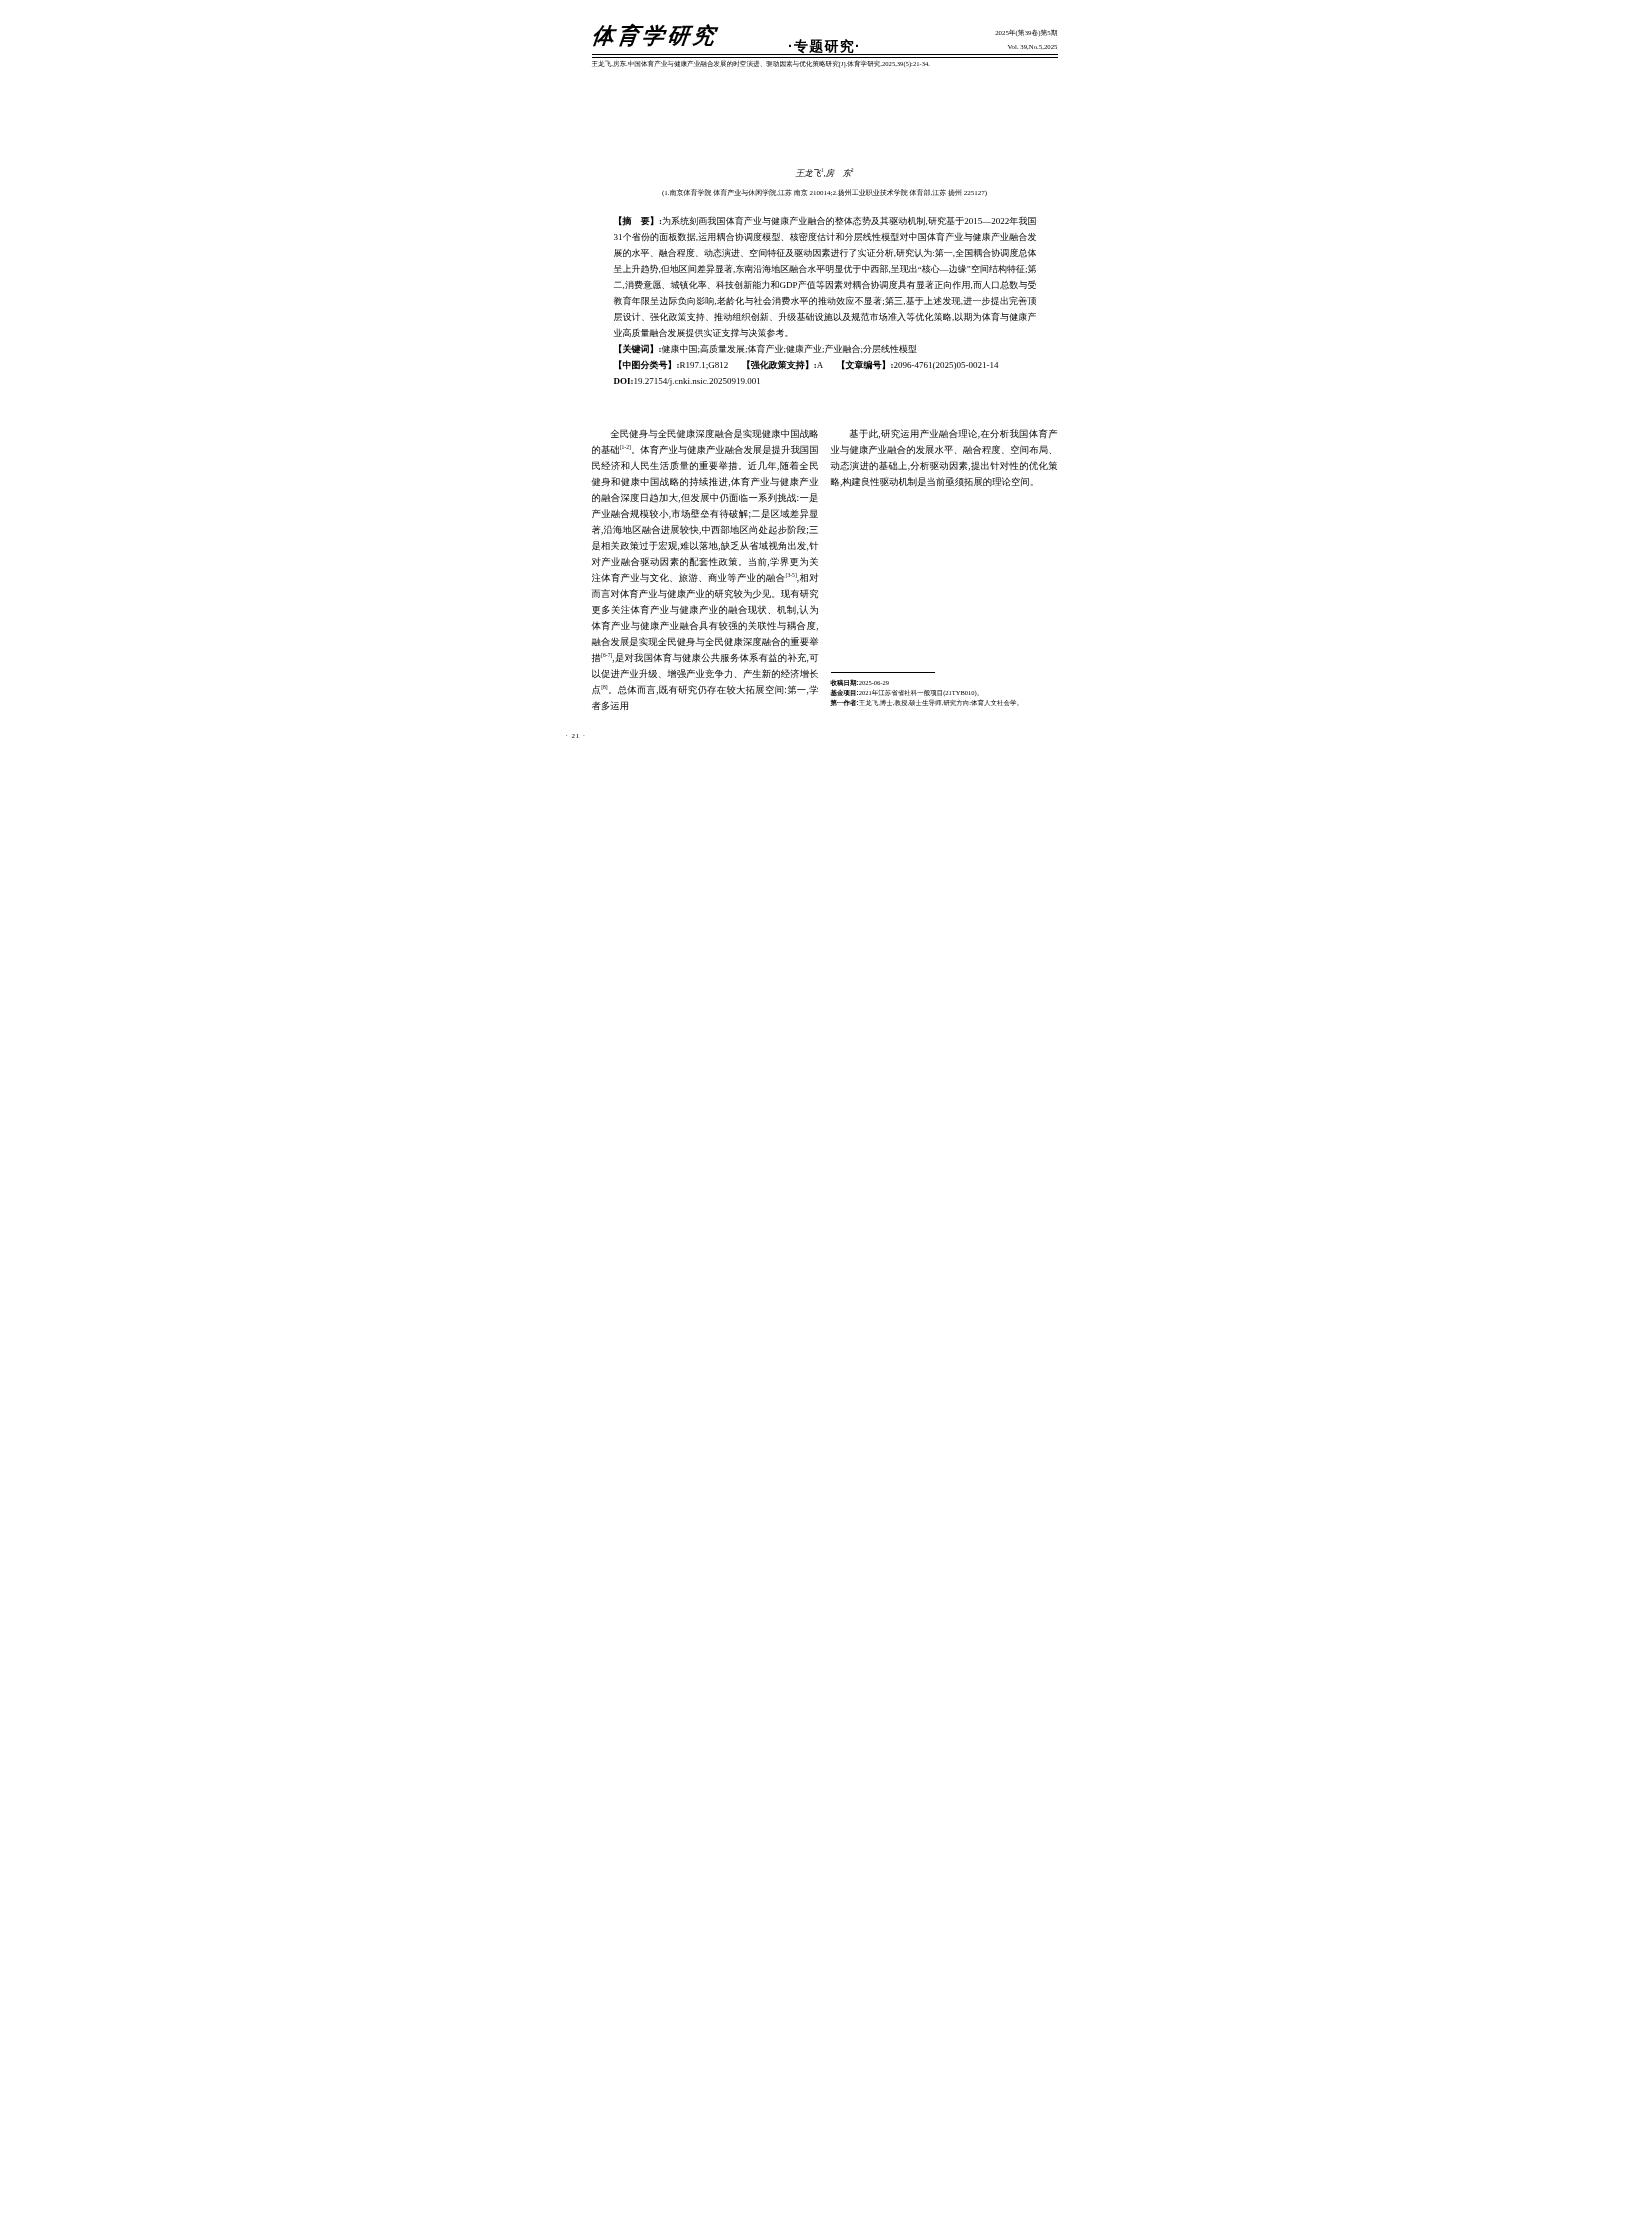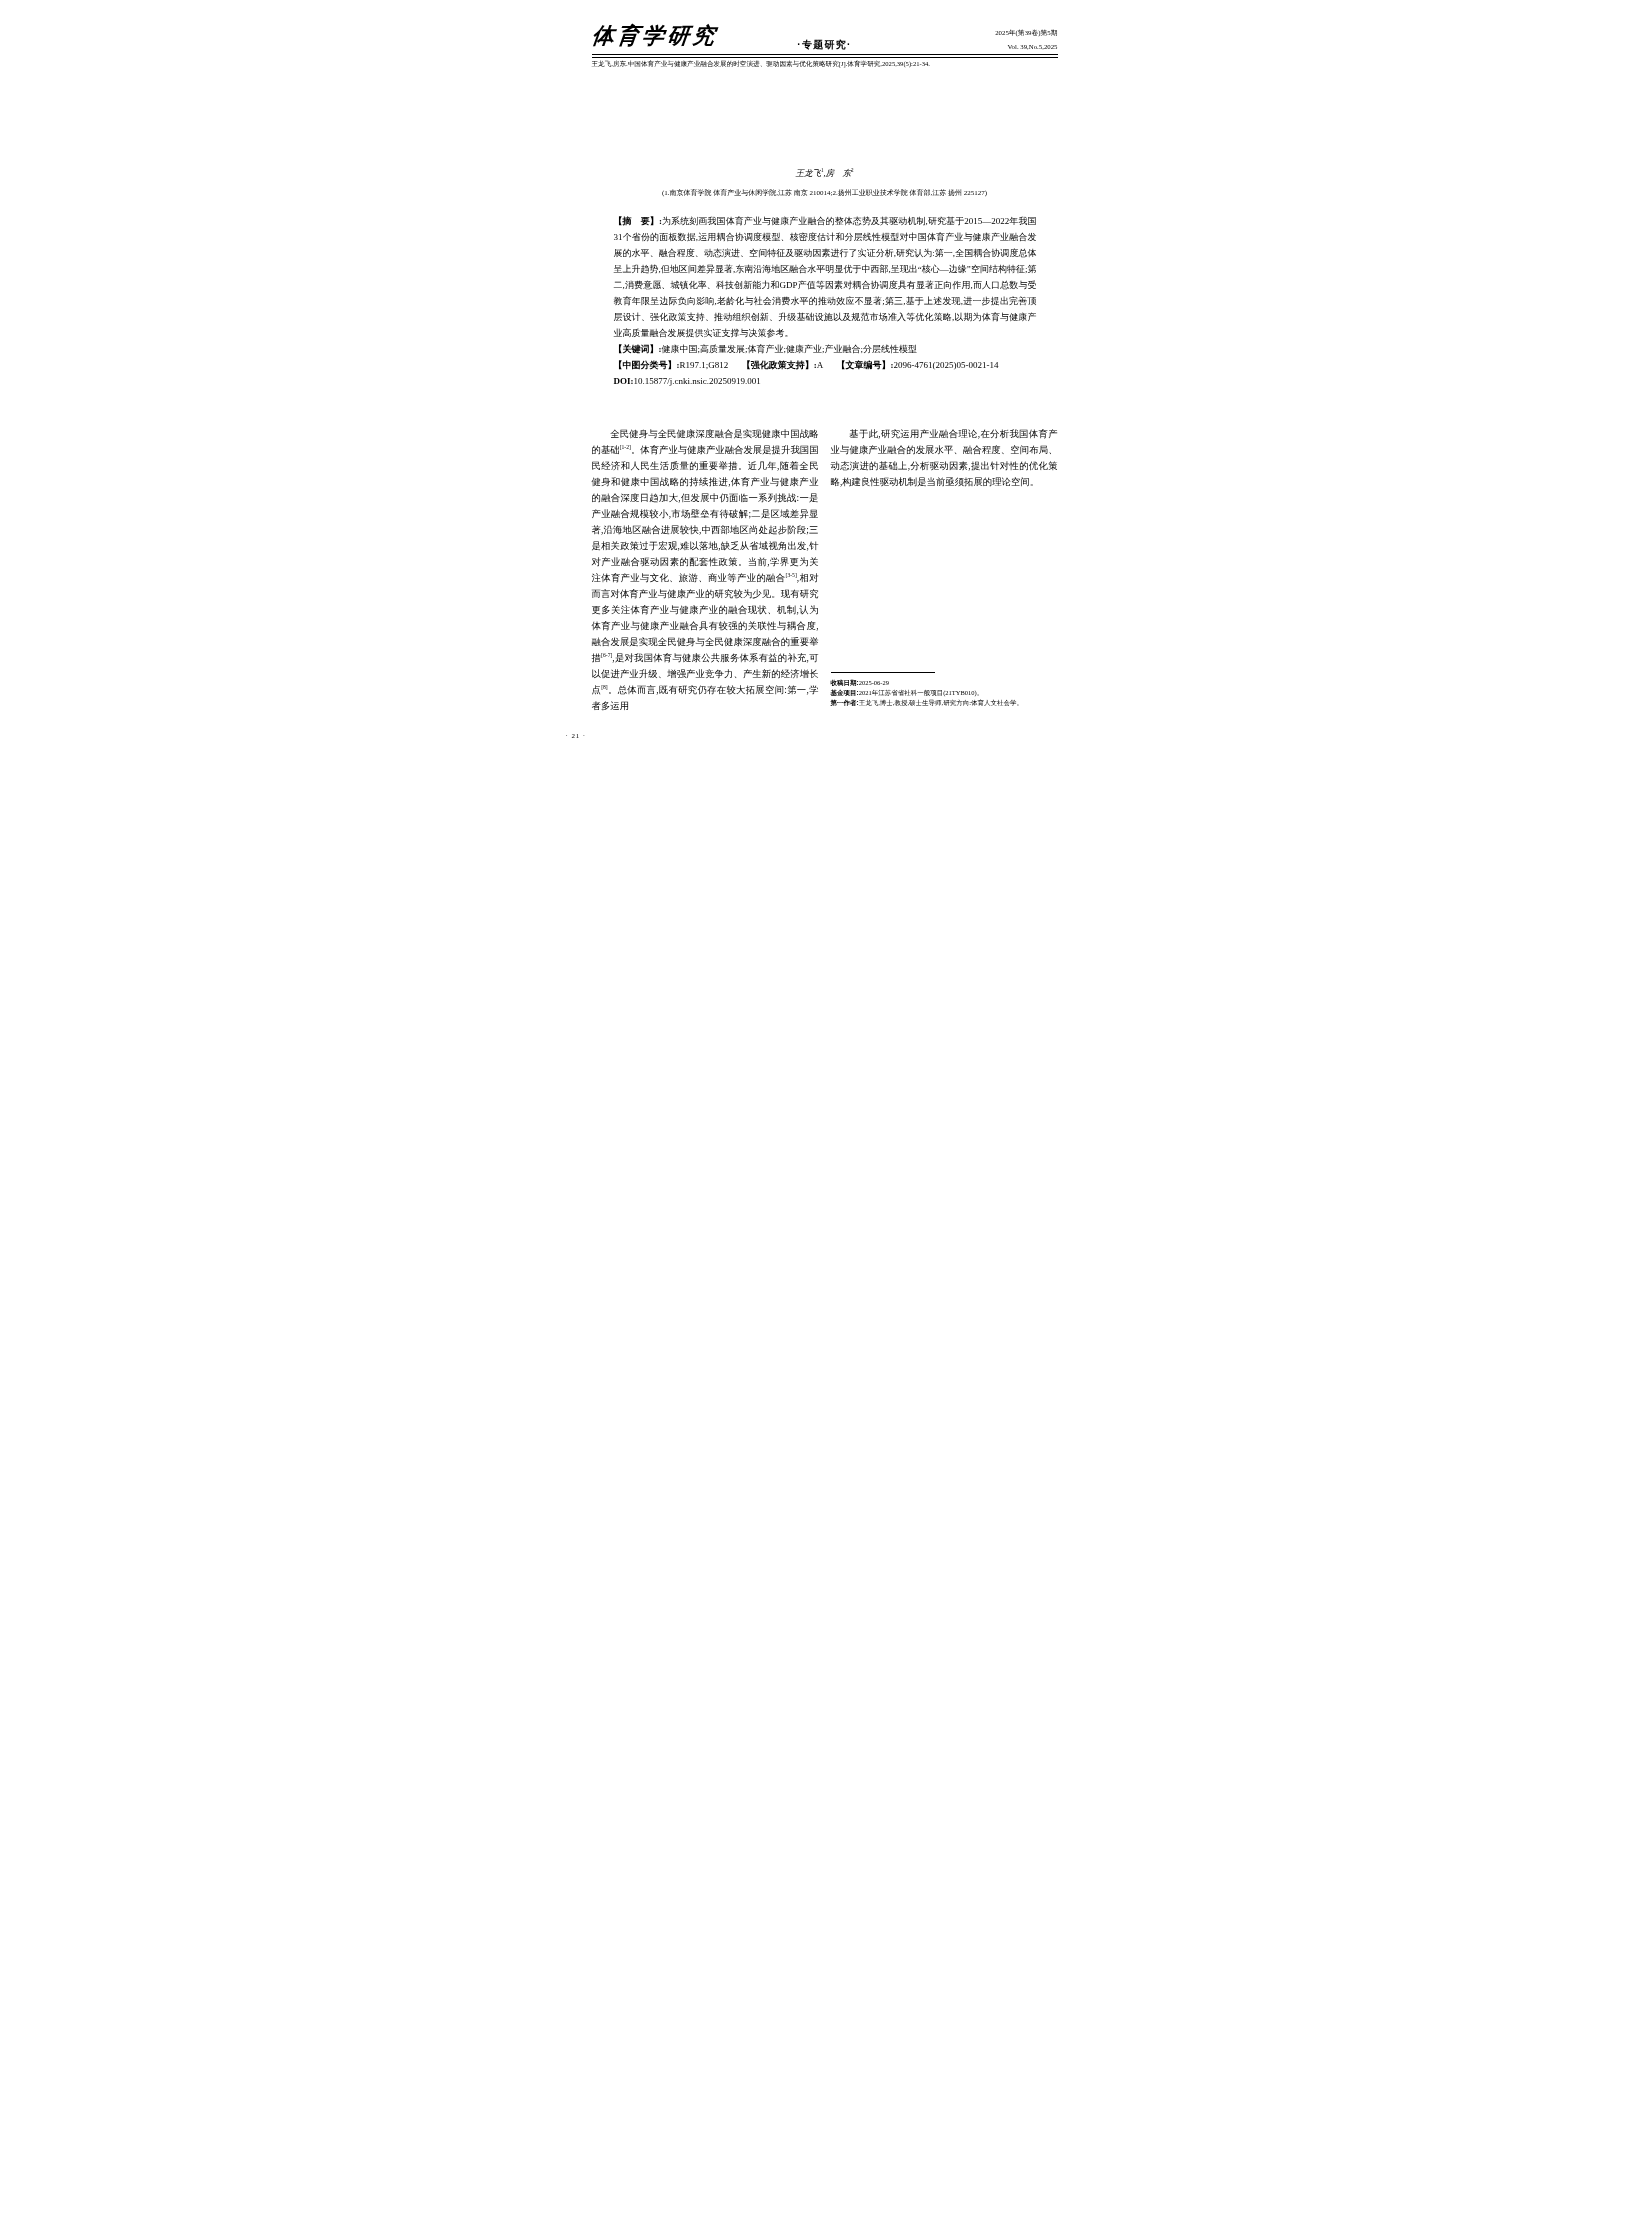--- a/index.html
+++ b/index.html
@@ -7,21 +7,21 @@
     position:relative;width:550px;height:778px;margin:0 auto;background:#fff;color:#000;
     font-family:"Liberation Serif","DejaVu Serif",serif;overflow:hidden;
   }
   
   .logo{
     position:absolute;left:42px;top:21.4px;font-size:22px;font-weight:bold;font-style:italic;
     font-family:"DejaVu Serif","Liberation Serif",serif;letter-spacing:3.1px;transform:skewX(-6deg);
     white-space:nowrap;
   }
   .column-label{
-    position:absolute;top:38px;left:0;right:0;text-align:center;font-size:10px;font-weight:bold;
+    position:absolute;top:38px;left:0;right:0;text-align:center;font-size:14px;font-weight:bold;
     font-family:"Liberation Sans","DejaVu Sans",sans-serif;letter-spacing:1.3px;
   }
   .issue{position:absolute;top:26px;right:42px;text-align:right;font-size:6.8px;line-height:2.0;}
   .header-rule{
     position:absolute;left:42px;right:42px;top:54px;height:1.8px;
     border-top:1.1px solid #000;border-bottom:0.6px solid #000;
   }
   .citation{position:absolute;left:42px;right:42px;top:59px;font-size:6.6px;line-height:9px;}
   
   .title{
@@ -66,21 +66,21 @@
   <div class="header-rule"></div>
   <div class="citation">王龙飞,房东.中国体育产业与健康产业融合发展的时空演进、驱动因素与优化策略研究[J].体育学研究,2025,39(5):21-34.</div>
 
   <div class="authors"><span>王龙飞</span><sup>1</sup><span>,房　东</span><sup>2</sup></div>
   <div class="affiliation">(1.南京体育学院 体育产业与休闲学院,江苏 南京 210014;2.扬州工业职业技术学院 体育部,江苏 扬州 225127)</div>
 
   <div class="meta">
     <p><span class="label">【摘　要】:</span><span class="kai">为系统刻画我国体育产业与健康产业融合的整体态势及其驱动机制,研究基于2015—2022年我国31个省份的面板数据,运用耦合协调度模型、核密度估计和分层线性模型对中国体育产业与健康产业融合发展的水平、融合程度、动态演进、空间特征及驱动因素进行了实证分析,研究认为:第一,全国耦合协调度总体呈上升趋势,但地区间差异显著,东南沿海地区融合水平明显优于中西部,呈现出“核心—边缘”空间结构特征;第二,消费意愿、城镇化率、科技创新能力和GDP产值等因素对耦合协调度具有显著正向作用,而人口总数与受教育年限呈边际负向影响,老龄化与社会消费水平的推动效应不显著;第三,基于上述发现,进一步提出完善顶层设计、强化政策支持、推动组织创新、升级基础设施以及规范市场准入等优化策略,以期为体育与健康产业高质量融合发展提供实证支撑与决策参考。</span></p>
     <p><span class="label">【关键词】:</span><span class="kai">健康中国;高质量发展;体育产业;健康产业;产业融合;分层线性模型</span></p>
     <p><span class="pair"><span class="label">【中图分类号】:</span><span>R197.1;G812</span></span><span class="pair"><span class="label">【强化政策支持】:</span><span>A</span></span><span class="pair"><span class="label">【文章编号】:</span><span>2096-4761(2025)05-0021-14</span></span></p>
-    <p><span class="doi-label">DOI:</span><span>10.15877/j.cnki.nsic.20250919.001</span></p>
+    <p><span class="doi-label">DOI:</span><span>19.27154/j.cnki.nsic.20250919.001</span></p>
   </div>
 
   <div class="columns">
     <div class="col">
       <p class="indent"><span>全民健身与全民健康深度融合是实现健康中国战略的基础</span><sup>[1-2]</sup><span>。体育产业与健康产业融合发展是提升我国国民经济和人民生活质量的重要举措。近几年,随着全民健身和健康中国战略的持续推进,体育产业与健康产业的融合深度日趋加大,但发展中仍面临一系列挑战:一是产业融合规模较小,市场壁垒有待破解;二是区域差异显著,沿海地区融合进展较快,中西部地区尚处起步阶段;三是相关政策过于宏观,难以落地,缺乏从省域视角出发,针对产业融合驱动因素的配套性政策。当前,学界更为关注体育产业与文化、旅游、商业等产业的融合</span><sup>[3-5]</sup><span>,相对而言对体育产业与健康产业的研究较为少见。现有研究更多关注体育产业与健康产业的融合现状、机制,认为体育产业与健康产业融合具有较强的关联性与耦合度,融合发展是实现全民健身与全民健康深度融合的重要举措</span><sup>[6-7]</sup><span>,是对我国体育与健康公共服务体系有益的补充,可以促进产业升级、增强产业竞争力、产生新的经济增长点</span><sup>[8]</sup><span>。总体而言,既有研究仍存在较大拓展空间:第一,学者多运用</span></p>
     </div>
     <div class="col">
       <p class="indent">基于此,研究运用产业融合理论,在分析我国体育产业与健康产业融合的发展水平、融合程度、空间布局、动态演进的基础上,分析驱动因素,提出针对性的优化策略,构建良性驱动机制是当前亟须拓展的理论空间。</p>
     </div>
   </div>

